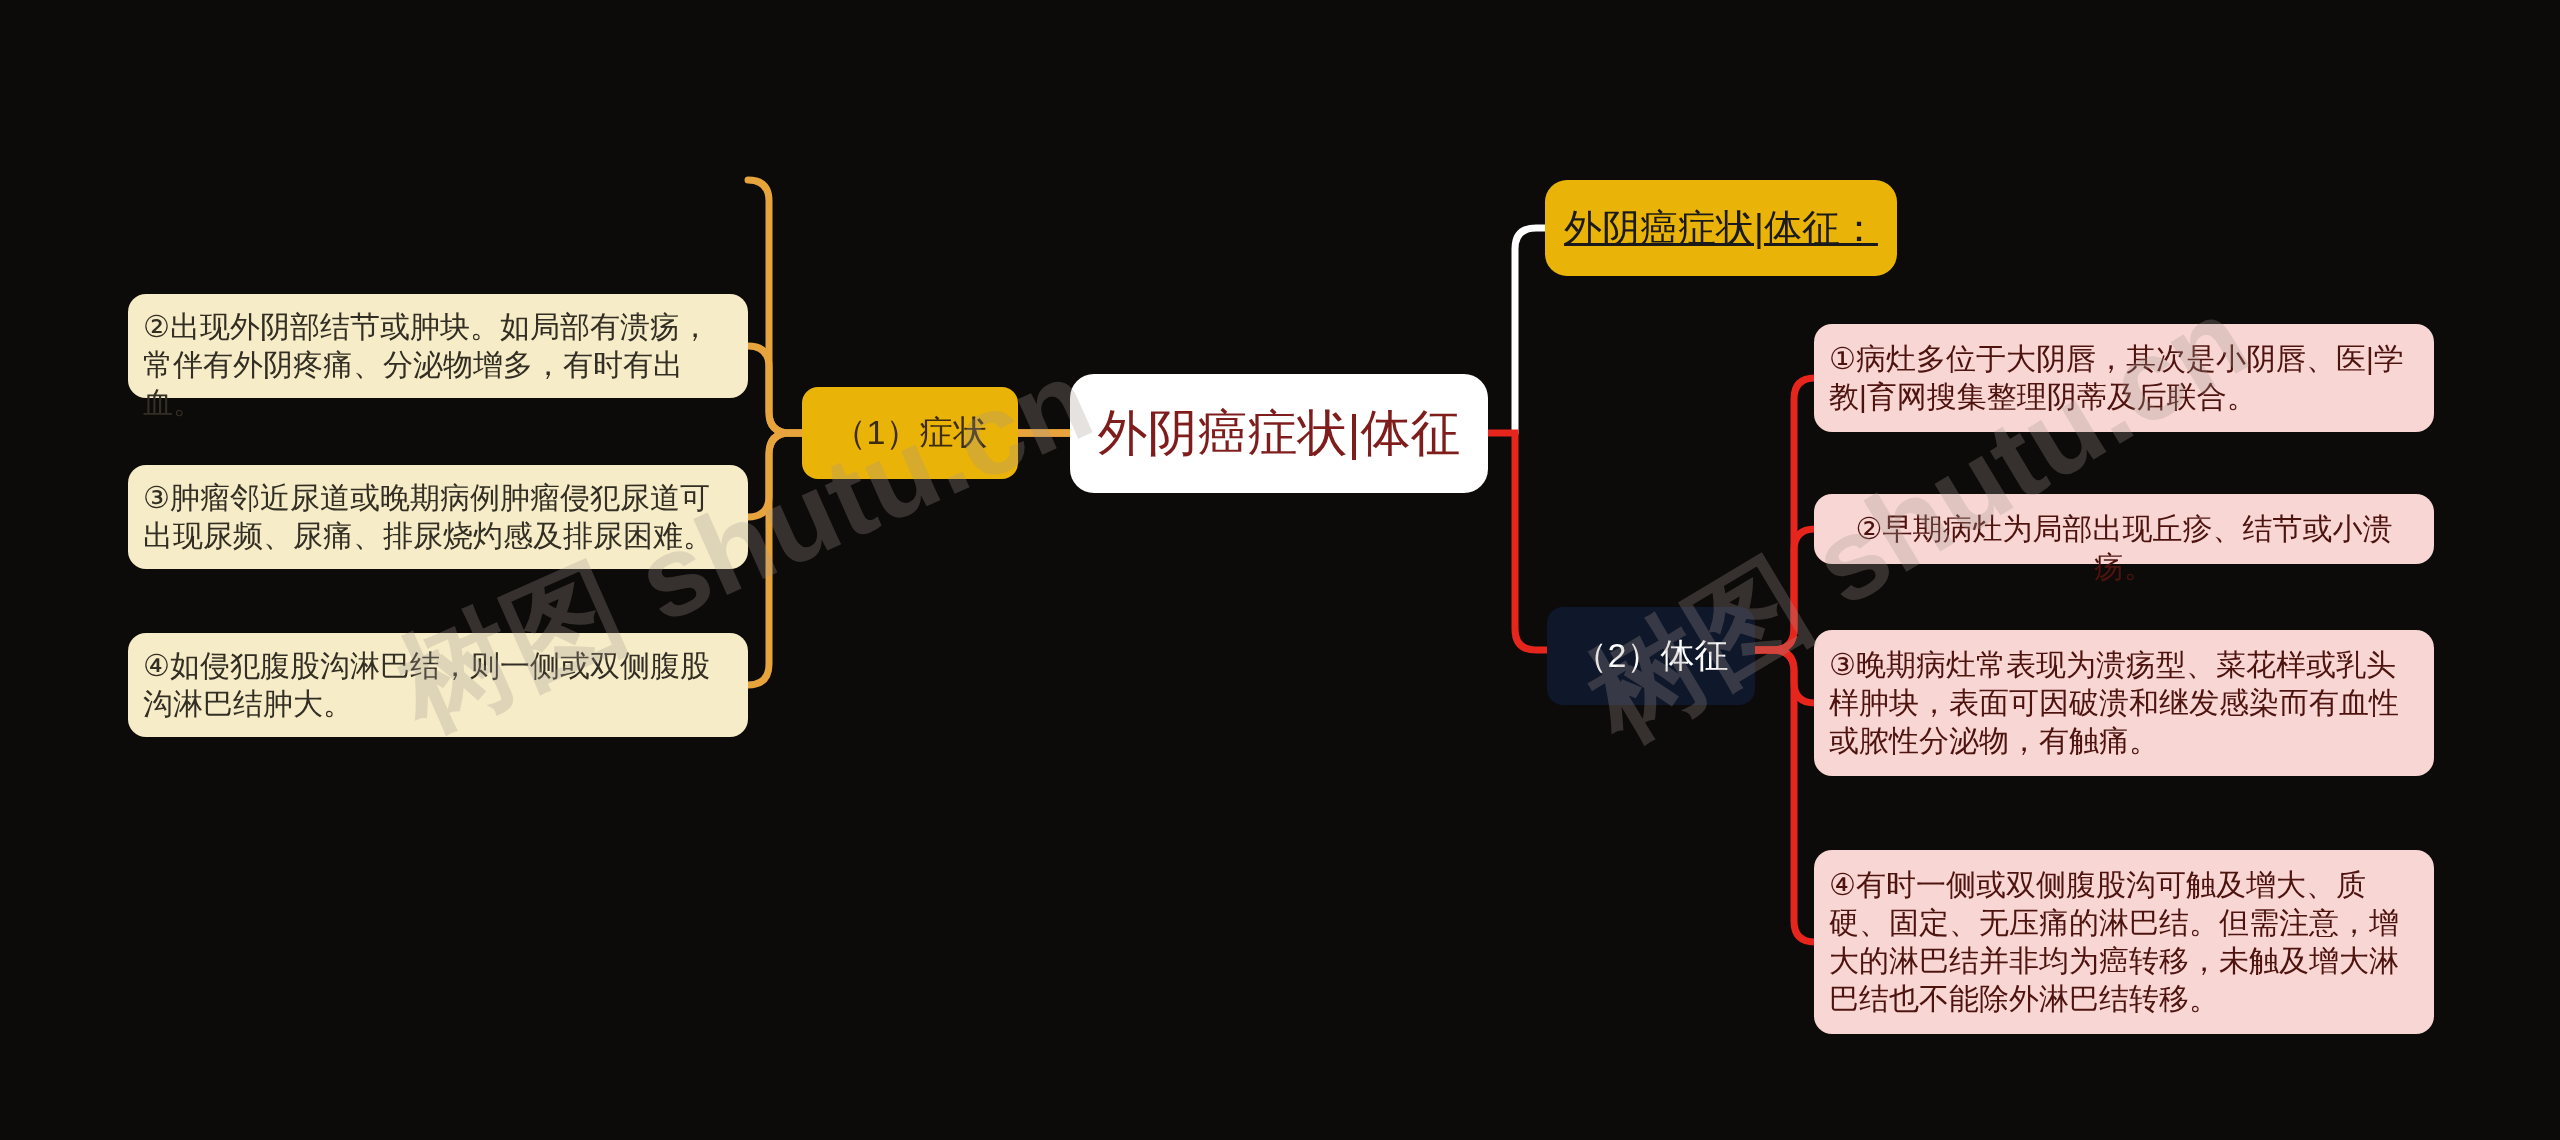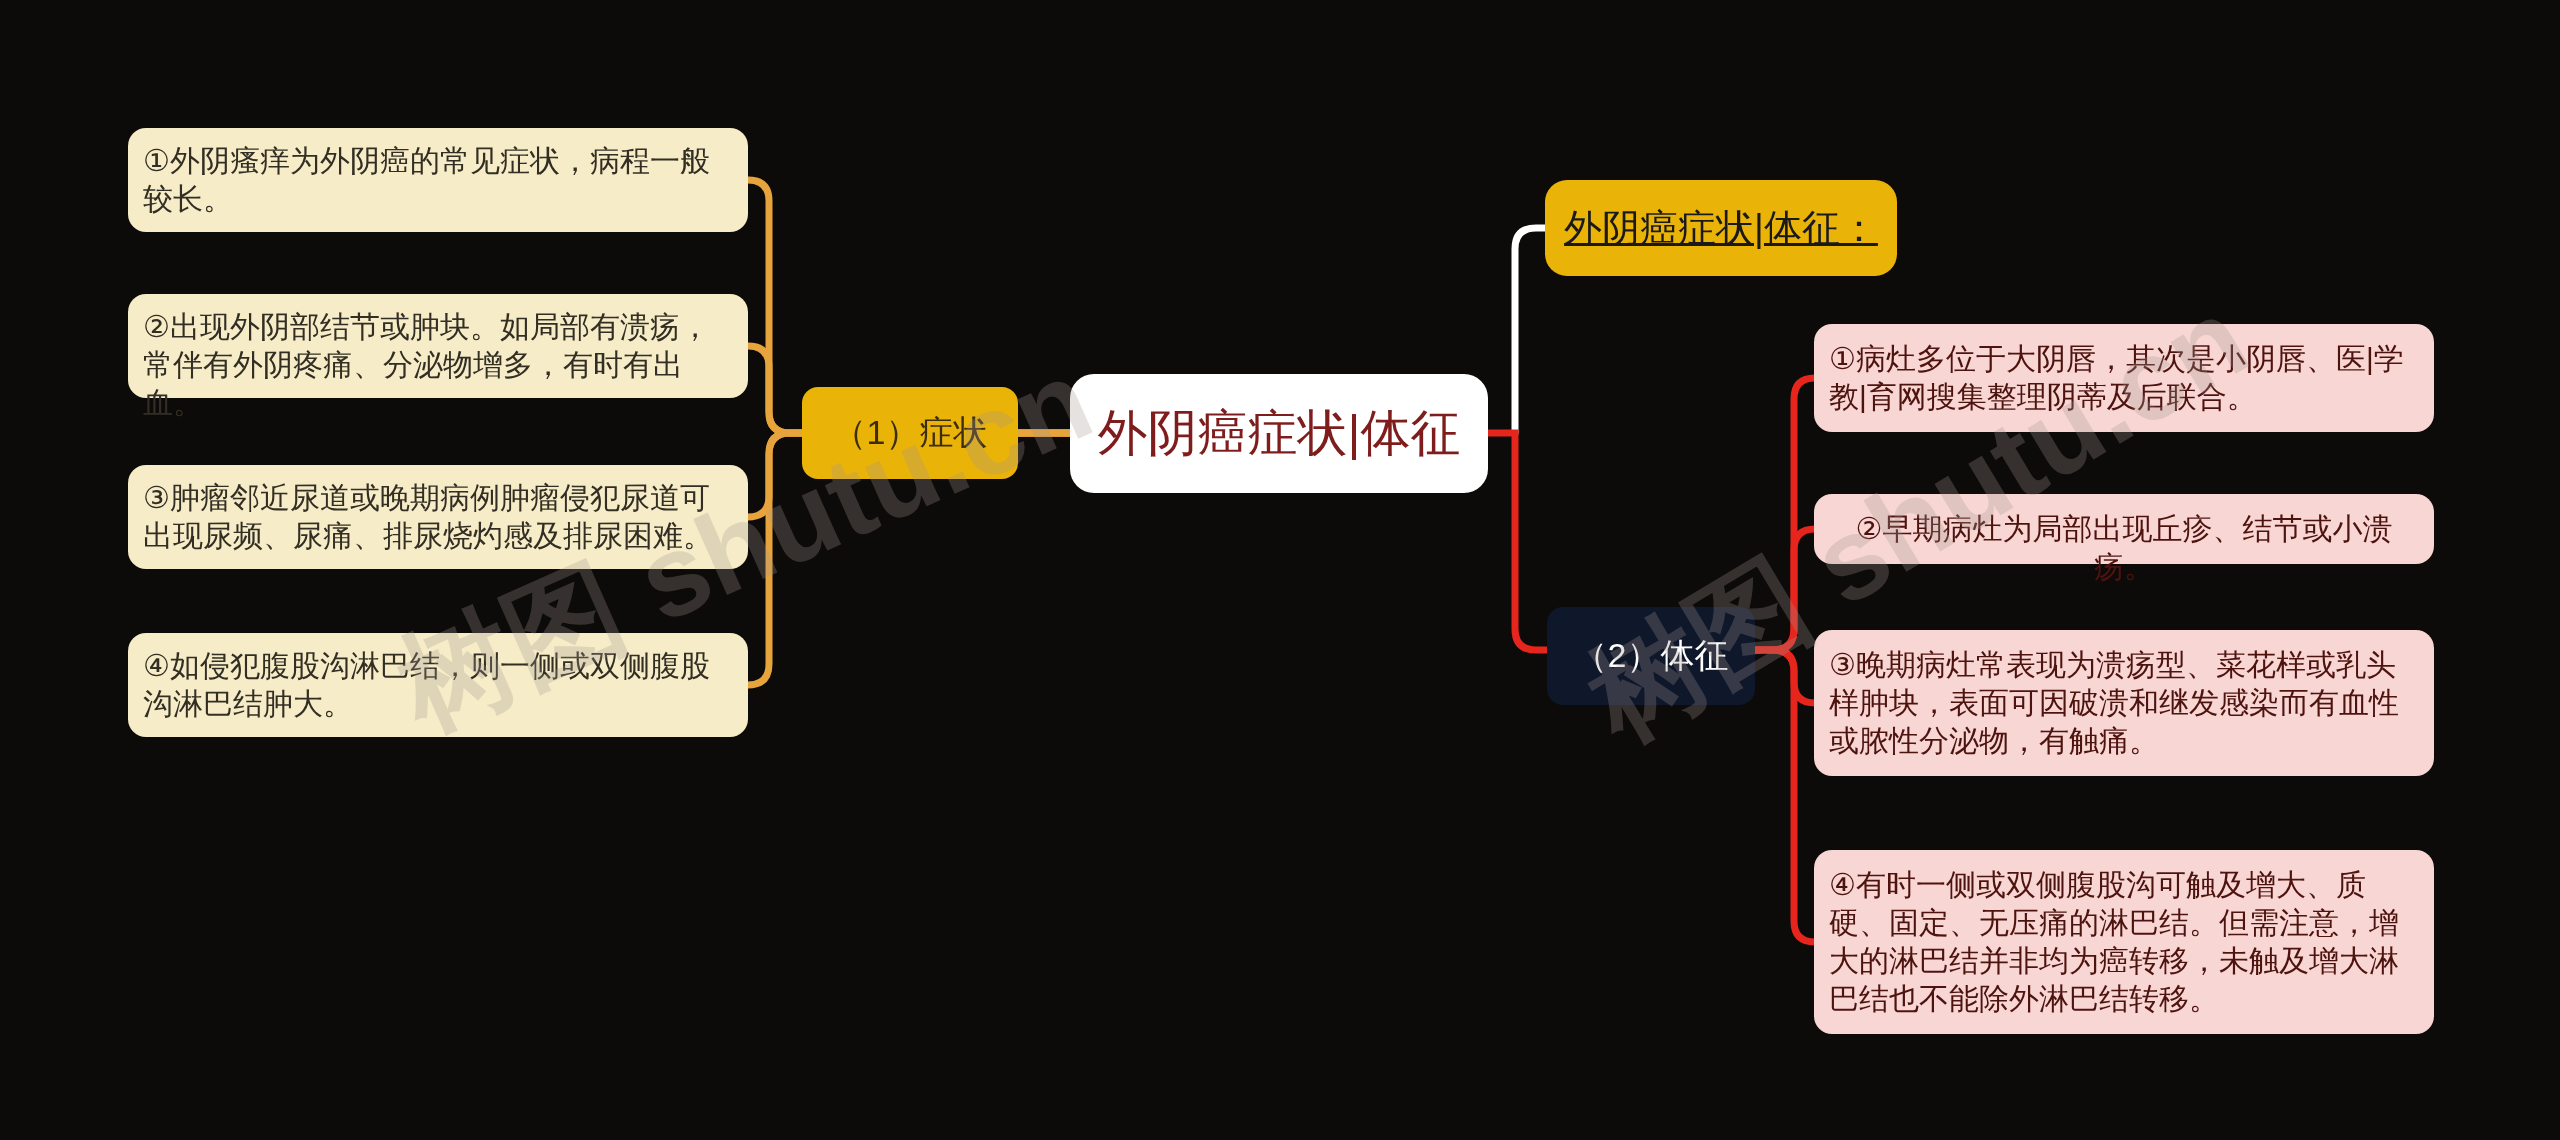--- a/index.html
+++ b/index.html
@@ -82,21 +82,20 @@
     <path d="M1070 433 L790 433 Q769 433 769 454 L769 664 Q769 685 748 685" fill="none" stroke="#e8a43c" stroke-width="7" stroke-linecap="round"></path>
 
     <path d="M1488 433 L1515 433 L1515 629 Q1515 650 1536 650 L1547 650" fill="none" stroke="#e6251c" stroke-width="7" stroke-linecap="round"></path>
 
     <path d="M1755 650 L1773 650 Q1794 650 1794 629 L1794 399 Q1794 378 1815 378" fill="none" stroke="#e6251c" stroke-width="7" stroke-linecap="round"></path>
     <path d="M1755 650 L1773 650 Q1794 650 1794 629 L1794 550 Q1794 529 1815 529" fill="none" stroke="#e6251c" stroke-width="7" stroke-linecap="round"></path>
     <path d="M1755 650 L1773 650 Q1794 650 1794 671 L1794 682 Q1794 703 1815 703" fill="none" stroke="#e6251c" stroke-width="7" stroke-linecap="round"></path>
     <path d="M1755 650 L1773 650 Q1794 650 1794 671 L1794 921 Q1794 942 1815 942" fill="none" stroke="#e6251c" stroke-width="7" stroke-linecap="round"></path>
   </svg>
 
-  <div class="child cream" id="l1">①外阴瘙痒为外阴癌的常见症状，病程一般较长。</div>
   <div class="child cream" id="l2">②出现外阴部结节或肿块。如局部有溃疡，常伴有外阴疼痛、分泌物增多，有时有出血。</div>
   <div class="child cream" id="l3">③肿瘤邻近尿道或晚期病例肿瘤侵犯尿道可出现尿频、尿痛、排尿烧灼感及排尿困难。</div>
   <div class="child cream" id="l4">④如侵犯腹股沟淋巴结，则一侧或双侧腹股沟淋巴结肿大。</div>
 
   <div class="node" id="node-symptoms">（1）症状</div>
   <div class="node" id="node-signs">（2）体征</div>
 
   <div id="center-topic">外阴癌症状|体征</div>
 
   <div id="annotation">外阴癌症状|体征：</div>

